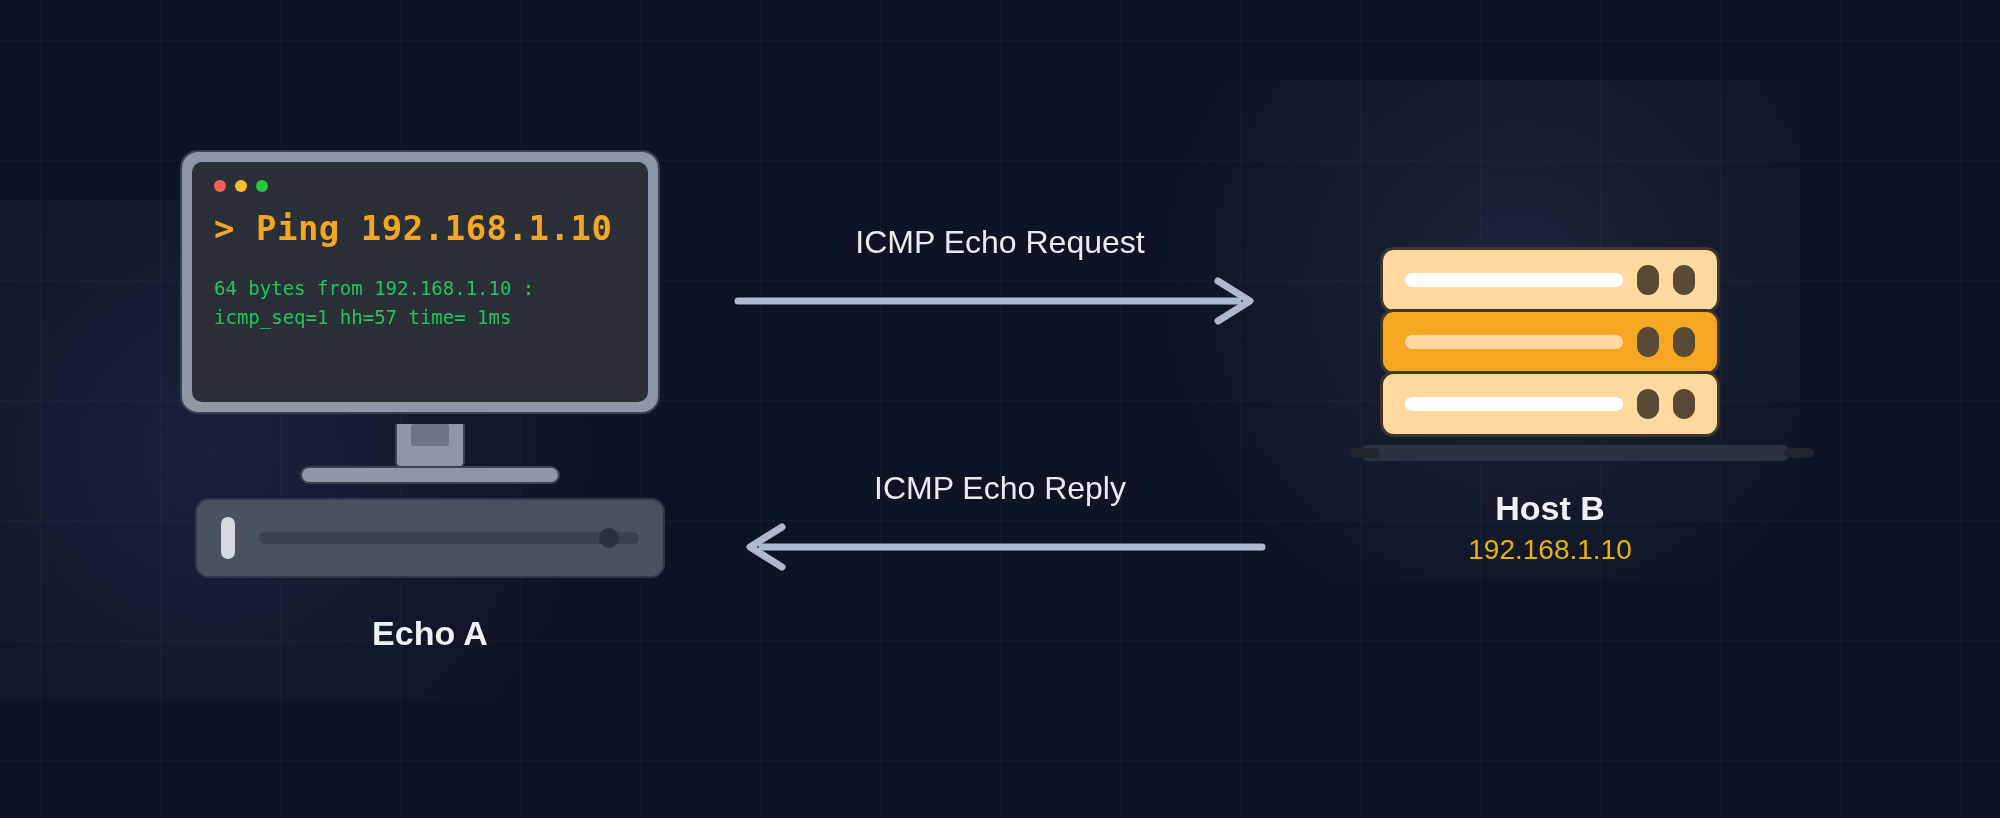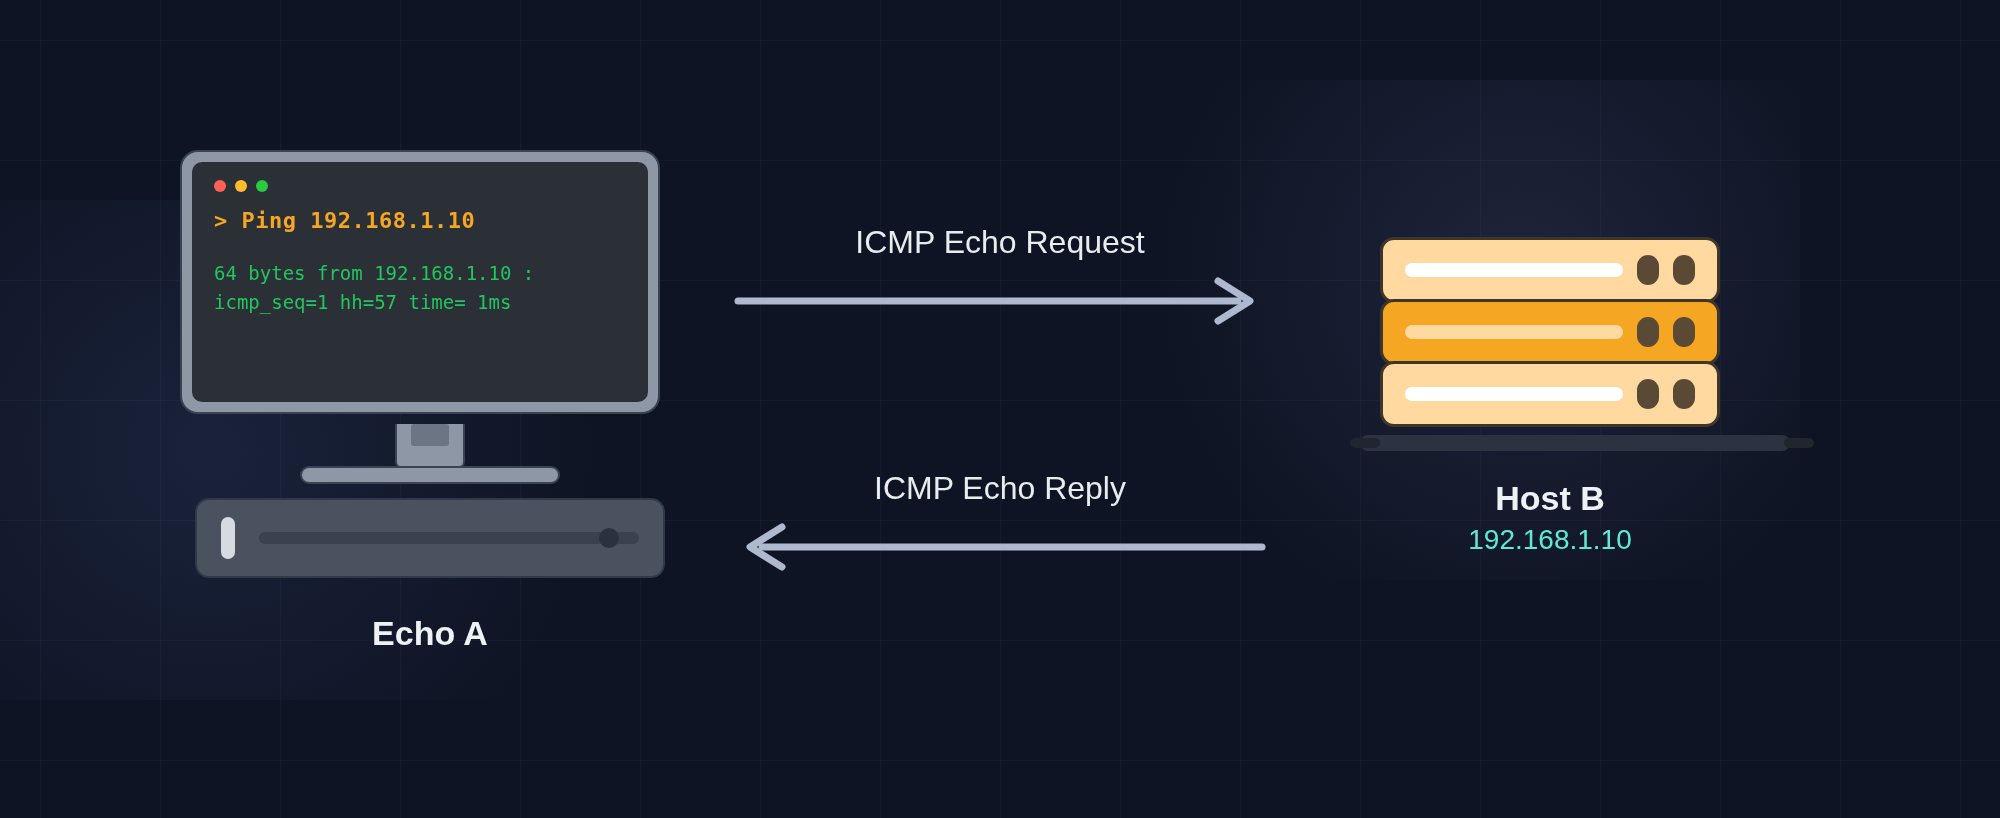--- a/index.html
+++ b/index.html
@@ -57,21 +57,21 @@
     color: #e9ecef;
     font-family: ui-monospace, Menlo, Consolas, monospace;
   }
   .title-dots { display: flex; gap: 9px; margin-bottom: 16px; }
   .title-dots span { width: 12px; height: 12px; border-radius: 50%; display: inline-block; }
   .dot-r { background: #ff5f57; }
   .dot-y { background: #febc2e; }
   .dot-g { background: #28c840; }
   .cmd-line {
     color: #f5a623;
-    font-size: 22px;
+    font-size: 34px;
     font-weight: 600;
     margin-bottom: 26px;
     letter-spacing: 0.5px;
   }
   .output-line {
     color: #22c55e;
     font-size: 19px;
     line-height: 1.55;
     font-weight: 400;
   }
@@ -130,21 +130,21 @@
     text-align: center;
     margin-top: 36px;
     color: #eef1f5;
     font-size: 34px;
     font-weight: 700;
   }
 
   
   .host-b {
     position: absolute;
-    right: 260px; top: 237px;
+    right: 260px; top: 247px;
     width: 380px;
     text-align: center;
   }
   .server-stack { position: relative; width: 340px; margin: 0 auto; }
   .server-unit {
     position: relative;
     height: 66px;
     background: #ffd9a0;
     border: 3px solid #3e3628;
     border-radius: 14px;
@@ -184,21 +184,21 @@
   .server-shadow::before { left: -10px; }
   .server-shadow::after { right: -24px; }
   .host-b-label {
     margin-top: 28px;
     color: #eef1f5;
     font-size: 34px;
     font-weight: 700;
   }
   .host-b-ip {
     margin-top: 6px;
-    color: #5eead4;
+    color: #eab308;
     font-size: 28px;
     font-weight: 400;
   }
 
   
   .arrow-group {
     position: absolute;
     left: 730px;
     width: 540px;
   }

